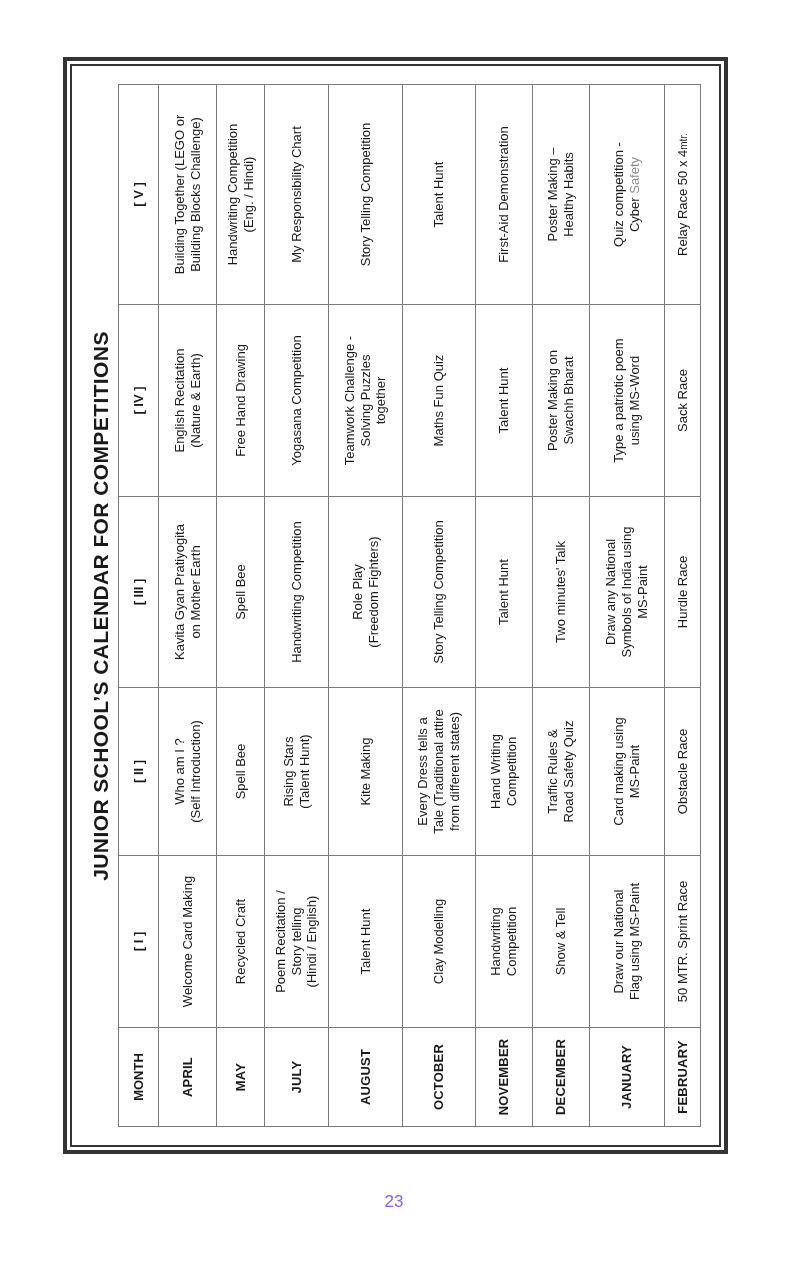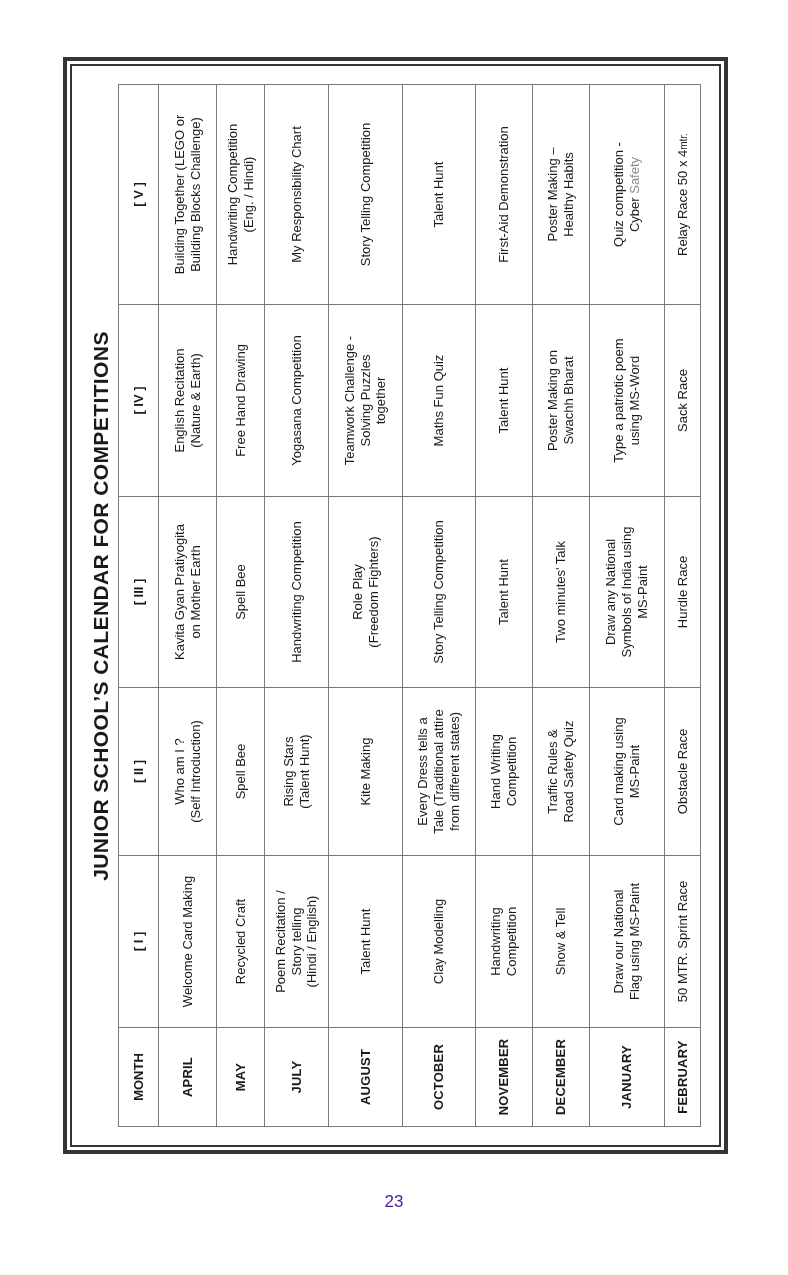--- a/index.html
+++ b/index.html
@@ -65,21 +65,21 @@
   table.calendar th { font-weight: bold; }
   td.month-cell { font-weight: bold; font-size: 13px; letter-spacing: 0.2px; }
   .muted { color: #8c8c8c; }
   .small { font-size: 10px; }
   .page-number {
     position: absolute;
     left: 0; top: 1192px;
     width: 788px;
     text-align: center;
     font-size: 17px;
-    color: #4c1d95;
+    color: #8b5cf6;
   }
 </style>
 </head>
 <body>
 
 <div class="page">
 
   <div class="frame-outer">
     <div class="frame-inner"></div>
   </div>

